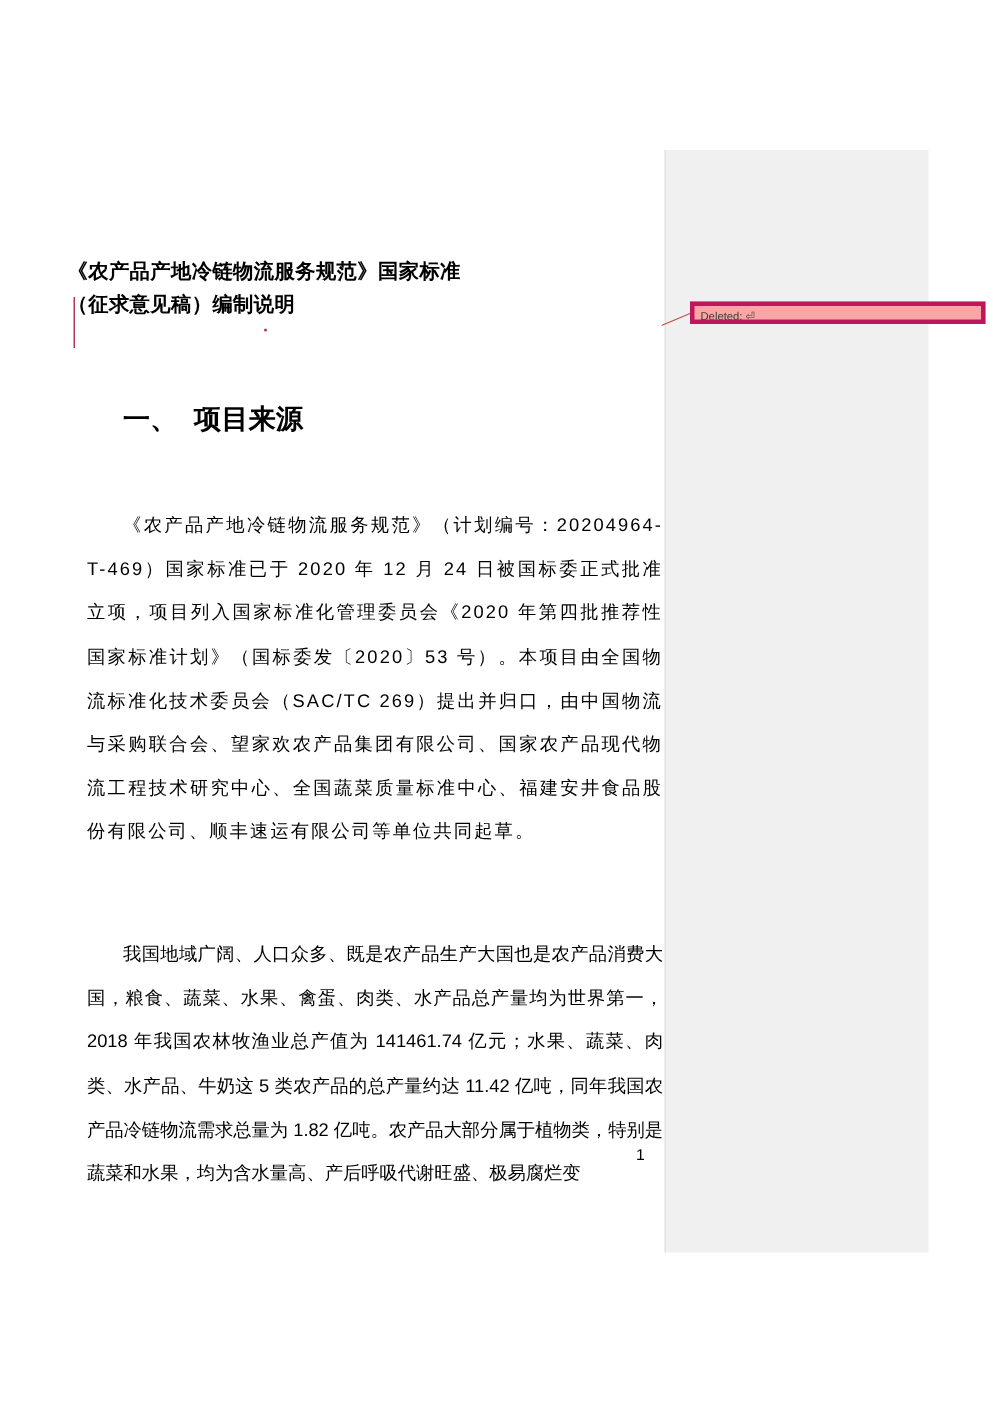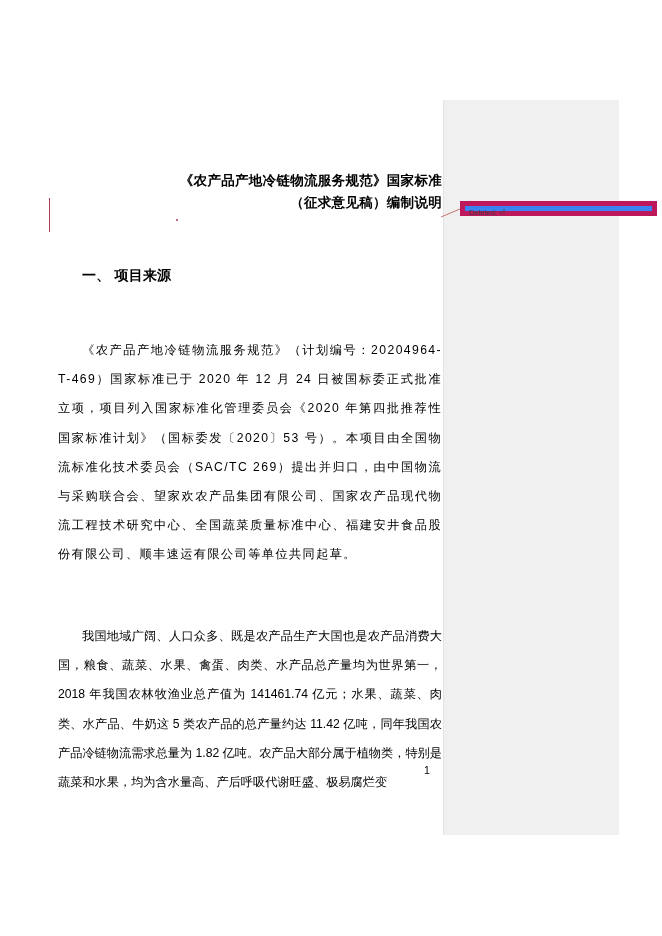--- a/index.html
+++ b/index.html
@@ -53,21 +53,21 @@
     width: 1px;
     height: 34px;
     background: #b03a52;
   }
 
   
   .title-line {
     position: absolute;
     width: 397px;
     left: 45px;
-    text-align: right;
+    text-align: left;
     font-weight: bold;
     font-size: 13.5px;
     color: #000000;
     letter-spacing: 0.3px;
   }
   #title1 { top: 172px; }
   #title2 { top: 194px; font-family: Liberation Serif, serif; }
 
   
   #anchor-dot {
@@ -80,22 +80,22 @@
     border-radius: 50%;
   }
 
   
   #deleted-balloon {
     position: absolute;
     left: 460px;
     top: 201px;
     width: 197px;
     height: 15px;
-    border: 5px solid #be185d;
-    background: #3b82f6;
+    border: 3px solid #be185d;
+    background: #fca5a5;
     box-sizing: border-box;
     font-size: 7.5px;
     color: #3b3b3b;
     line-height: 13px;
     padding-left: 4px;
     white-space: nowrap;
   }
   #balloon-leader {
     position: absolute;
     left: 441px;
@@ -103,24 +103,25 @@
     width: 20px;
     height: 10px;
   }
   #balloon-leader svg { display: block; }
 
   
   .heading {
     position: absolute;
     left: 82px;
     width: 340px;
-    font-size: 14px;
+    font-size: 18px;
     font-weight: bold;
     color: #000000;
     letter-spacing: 0.2px;
+    font-family: Liberation Mono, monospace;
   }
   #h1 { top: 267px; }
   #h2 { top: 553px; }
 
   .para {
     position: absolute;
     left: 58px;
     width: 384px;
     font-size: 12.2px;
     color: #000000;

